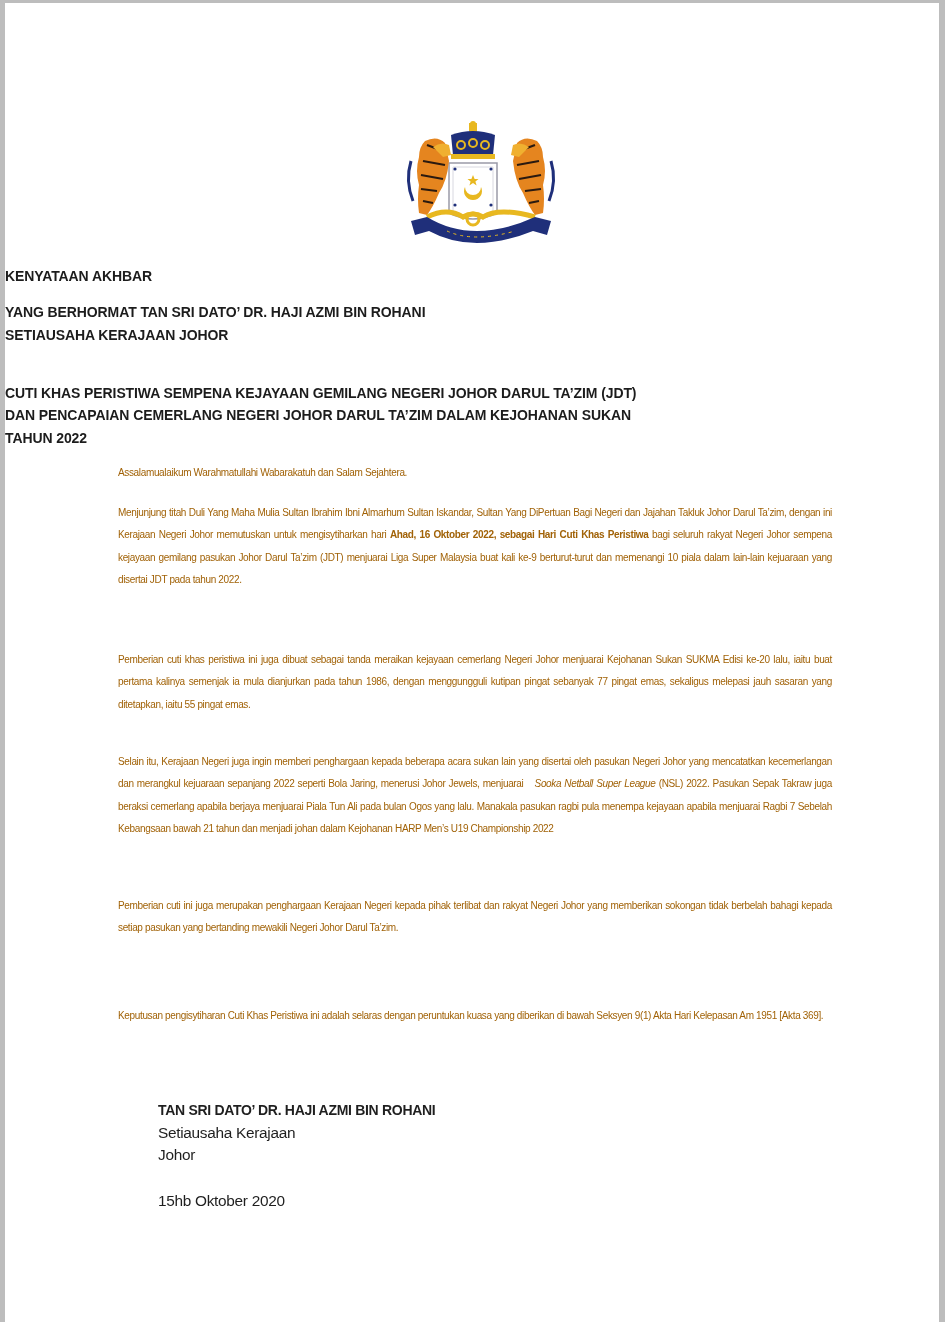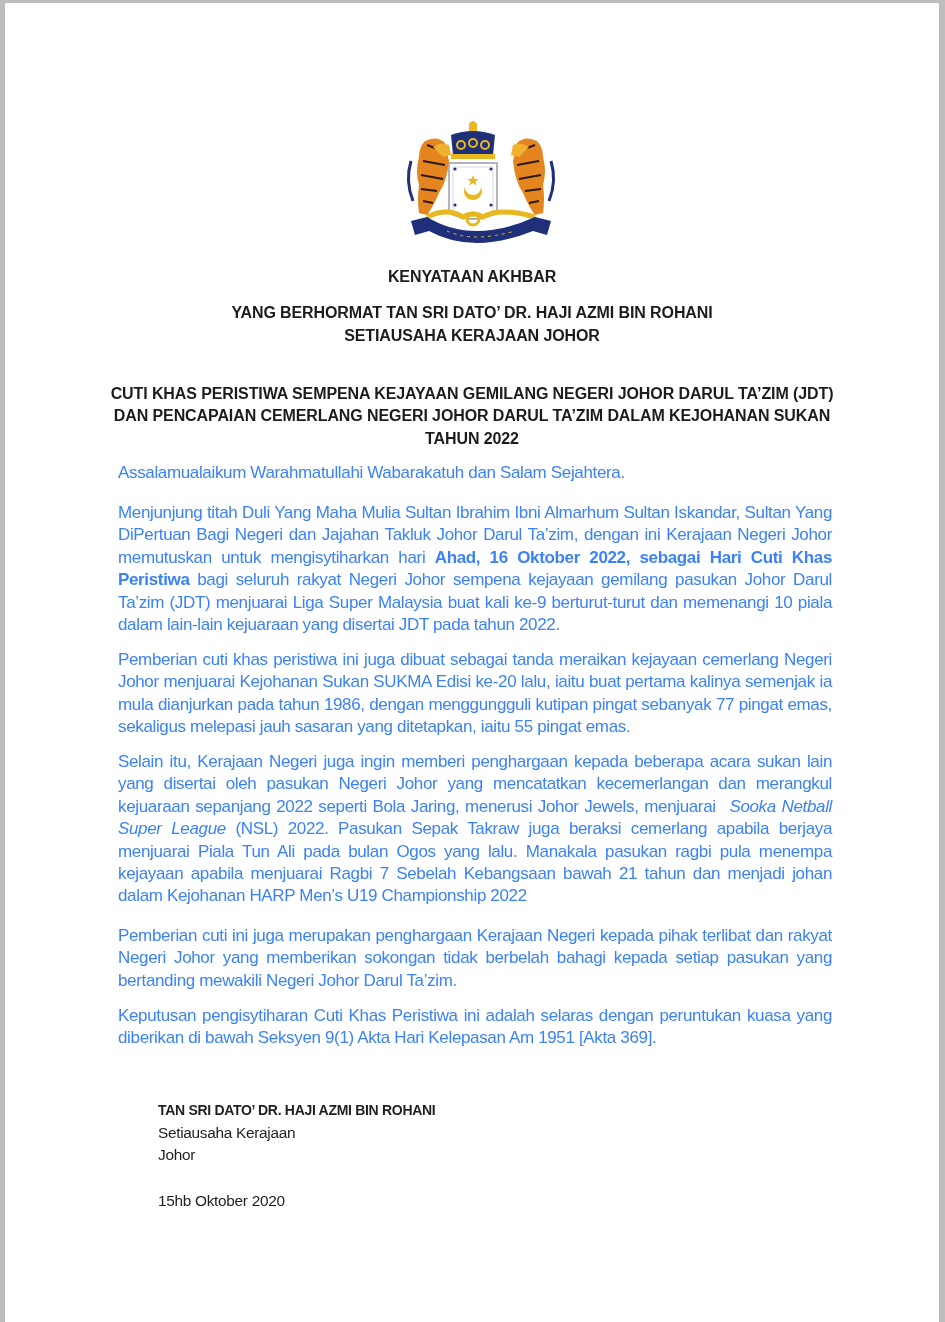--- a/index.html
+++ b/index.html
@@ -14,27 +14,27 @@
     position: absolute;
     left: 5px; top: 3px; right: 6px; bottom: 0;
     background: #ffffff;
   }
   .crest {
     position: absolute;
     left: 392px; top: 118px;
     width: 168px; height: 128px;
   }
   .center {
-    position: absolute; left: 0; right: 0; text-align: center;
-    color: #1c1c1c; font-weight: bold; font-size: 16px;
+    position: absolute; left: 0; right: 0; text-align: left;
+    color: #1c1c1c; font-weight: bold; font-size: 14px;
     letter-spacing: -0.1px;
   }
   .body-text {
     position: absolute; left: 113px; width: 714px;
-    color: #3b82f6; font-size: 17px; line-height: 22.4px;
+    color: #a16207; font-size: 10px; line-height: 22.4px;
     text-align: justify; text-justify: inter-word;
     letter-spacing: -0.35px;
     font-family: "Liberation Sans", sans-serif;
   }
   .body-text b { font-weight: bold; }
   .body-text i { font-style: italic; margin-left: 8px; }
   .sig {
     position: absolute; left: 113px;
     color: #1f1f1f; font-size: 15.4px; line-height: 22.5px;
     letter-spacing: -0.3px;
@@ -103,21 +103,21 @@
   <div class="center" style="top:427px;">TAHUN 2022</div>
 
   <div class="body-text" style="top:459px;">Assalamualaikum  Warahmatullahi  Wabarakatuh  dan  Salam  Sejahtera.</div>
 
   <div class="body-text" style="top:499px;"><span>Menjunjung titah Duli Yang Maha Mulia Sultan Ibrahim Ibni Almarhum Sultan Iskandar, Sultan Yang DiPertuan Bagi Negeri dan Jajahan Takluk Johor Darul Ta’zim, dengan ini Kerajaan Negeri Johor memutuskan untuk mengisytiharkan hari </span><b>Ahad,  16 Oktober  2022, sebagai Hari Cuti Khas Peristiwa</b><span>  bagi seluruh rakyat Negeri Johor sempena kejayaan gemilang pasukan Johor Darul Ta’zim (JDT) menjuarai Liga Super Malaysia buat kali ke-9 berturut-turut dan memenangi 10 piala dalam lain-lain kejuaraan yang disertai JDT pada tahun 2022.</span></div>
 
   <div class="body-text" style="top:646px;">Pemberian cuti khas peristiwa ini juga dibuat sebagai tanda meraikan kejayaan cemerlang Negeri Johor menjuarai Kejohanan Sukan SUKMA Edisi ke-20 lalu, iaitu buat pertama kalinya semenjak ia mula dianjurkan pada tahun 1986, dengan menggungguli kutipan pingat sebanyak 77 pingat emas, sekaligus melepasi jauh sasaran yang ditetapkan, iaitu 55 pingat emas.</div>
 
   <div class="body-text" style="top:748px;"><span>Selain itu, Kerajaan Negeri juga ingin memberi penghargaan kepada beberapa acara sukan lain yang disertai oleh pasukan Negeri Johor yang mencatatkan kecemerlangan dan merangkul kejuaraan sepanjang 2022 seperti Bola Jaring, menerusi Johor Jewels, menjuarai </span><i>Sooka Netball Super League</i><span> (NSL) 2022. Pasukan Sepak Takraw juga beraksi cemerlang apabila berjaya menjuarai Piala Tun Ali pada bulan Ogos yang lalu. Manakala pasukan ragbi pula menempa kejayaan apabila menjuarai Ragbi 7 Sebelah Kebangsaan bawah 21 tahun dan menjadi johan dalam Kejohanan HARP Men’s U19 Championship 2022</span></div>
 
-  <div class="body-text" style="top:922px;">Pemberian cuti ini juga merupakan penghargaan Kerajaan Negeri kepada pihak terlibat dan rakyat Negeri Johor yang memberikan sokongan tidak berbelah bahagi kepada setiap pasukan yang bertanding mewakili Negeri Johor Darul Ta’zim.</div>
+  <div class="body-text" style="top:892px;">Pemberian cuti ini juga merupakan penghargaan Kerajaan Negeri kepada pihak terlibat dan rakyat Negeri Johor yang memberikan sokongan tidak berbelah bahagi kepada setiap pasukan yang bertanding mewakili Negeri Johor Darul Ta’zim.</div>
 
   <div class="body-text" style="top:1002px;">Keputusan pengisytiharan Cuti Khas Peristiwa ini adalah selaras dengan peruntukan kuasa yang diberikan di bawah Seksyen 9(1) Akta Hari Kelepasan Am 1951 [Akta 369].</div>
 
   <div class="sig" style="top:1096px;margin-left:40px;">
     <div class="name">TAN SRI DATO’ DR. HAJI  AZMI  BIN  ROHANI</div>
     <div>Setiausaha Kerajaan</div>
     <div>Johor</div>
     <div style="height:23px;"></div>
     <div>15hb Oktober 2020</div>
   </div>

